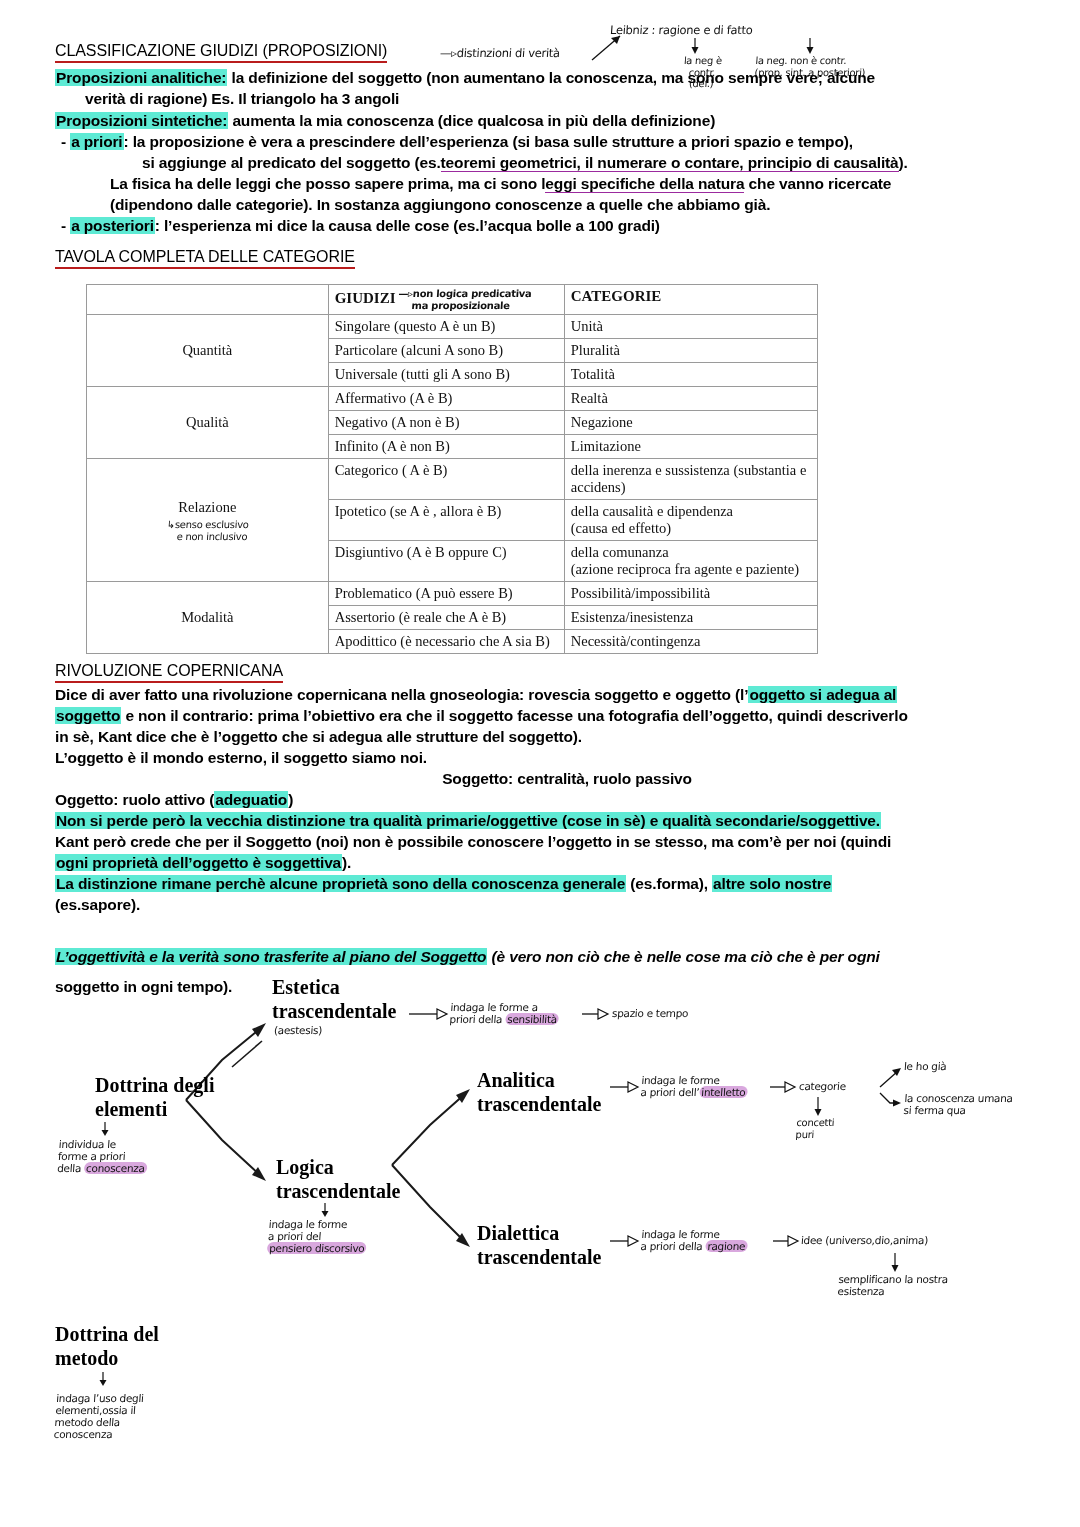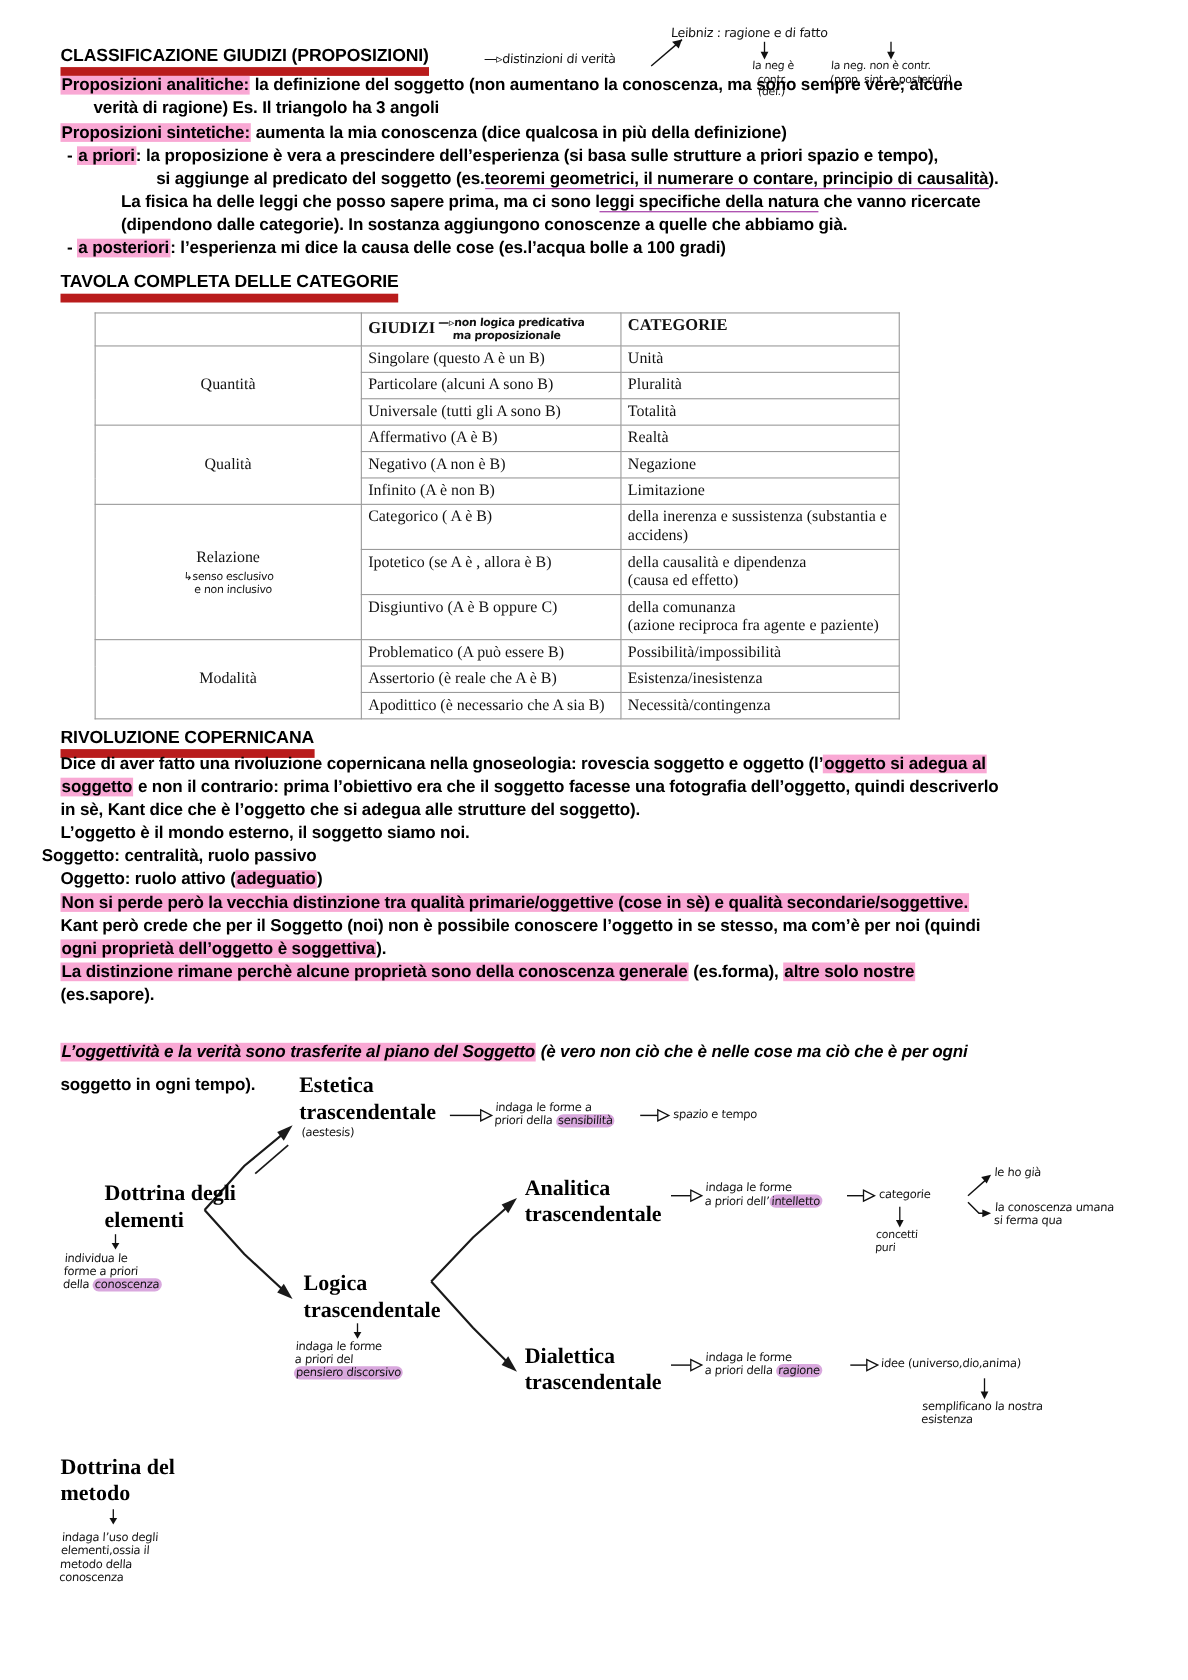--- a/index.html
+++ b/index.html
@@ -5,33 +5,33 @@
 <style>
   html,body{margin:0;padding:0;background:#ffffff;}
   body{
     width:1080px;height:1527px;position:relative;overflow:hidden;
     font-family:"Liberation Sans",sans-serif;color:#000;
   }
   .page{position:absolute;left:0;top:0;width:1080px;height:1527px;}
 
   
   .abs{position:absolute;}
-  .hl{background:#f9a8d4;padding:0 1px;}
+  .hl{background:#5eead4;padding:0 1px;}
   .uline-thin{border-bottom:1.5px solid #9b2a9e;}
 
   
   .txt{
     font-family:"Liberation Sans",sans-serif;
     font-size:15.5px;line-height:21.5px;font-weight:bold;color:#000;
     letter-spacing:-0.15px;
   }
 
   h1.head{
-    margin:0;font-size:16px;font-weight:bold;line-height:20px;
-    display:inline-block;border-bottom:8px solid #b91c1c;letter-spacing:-0.1px;
+    margin:0;font-size:16px;font-weight:normal;line-height:20px;
+    display:inline-block;border-bottom:2px solid #b91c1c;letter-spacing:-0.1px;
   }
   .head-purple{border-bottom:2.5px solid #a21ca6;}
 
   
   .hand{
     font-family:"DejaVu Sans",sans-serif;
     font-size:11.5px;line-height:13px;color:#111;
     letter-spacing:-0.3px;
     transform:skewX(-4deg);
   }
@@ -215,21 +215,21 @@
   </div>
 
   <div class="abs txt" style="left:55px;top:684px;width:1000px;">
     <span>Dice di aver fatto una rivoluzione copernicana nella gnoseologia: rovescia soggetto e oggetto (l’</span><span class="hl">oggetto si adegua al</span>
   </div>
   <div class="abs txt" style="left:55px;top:705px;width:1000px;">
     <span class="hl">soggetto</span><span> e non il contrario: prima l’obiettivo era che il soggetto facesse una fotografia dell’oggetto, quindi descriverlo</span>
   </div>
   <div class="abs txt" style="left:55px;top:726px;width:1000px;">in sè, Kant dice che è l’oggetto che si adegua alle strutture del soggetto).</div>
   <div class="abs txt" style="left:55px;top:747px;width:1000px;">L’oggetto è il mondo esterno, il soggetto siamo noi.</div>
-  <div class="abs txt" style="left:38px;top:768px;width:1000px;">Soggetto: centralità, ruolo passivo</div>
+  <div class="abs txt" style="left:67px;top:768px;width:1000px;text-align:center;">Soggetto: centralità, ruolo passivo</div>
   <div class="abs txt" style="left:55px;top:789px;width:1000px;">
     <span>Oggetto: ruolo attivo (</span><span class="hl">adeguatio</span><span>)</span>
   </div>
   <div class="abs txt" style="left:55px;top:810px;width:1010px;">
     <span class="hl">Non si perde però la vecchia distinzione tra qualità primarie/oggettive (cose in sè) e qualità secondarie/soggettive.</span>
   </div>
   <div class="abs txt" style="left:55px;top:831px;width:1010px;">Kant però crede che per il Soggetto (noi) non è possibile conoscere l’oggetto in se stesso, ma com’è per noi (quindi</div>
   <div class="abs txt" style="left:55px;top:852px;width:1010px;">
     <span class="hl">ogni proprietà dell’oggetto è soggettiva</span><span>).</span>
   </div>

